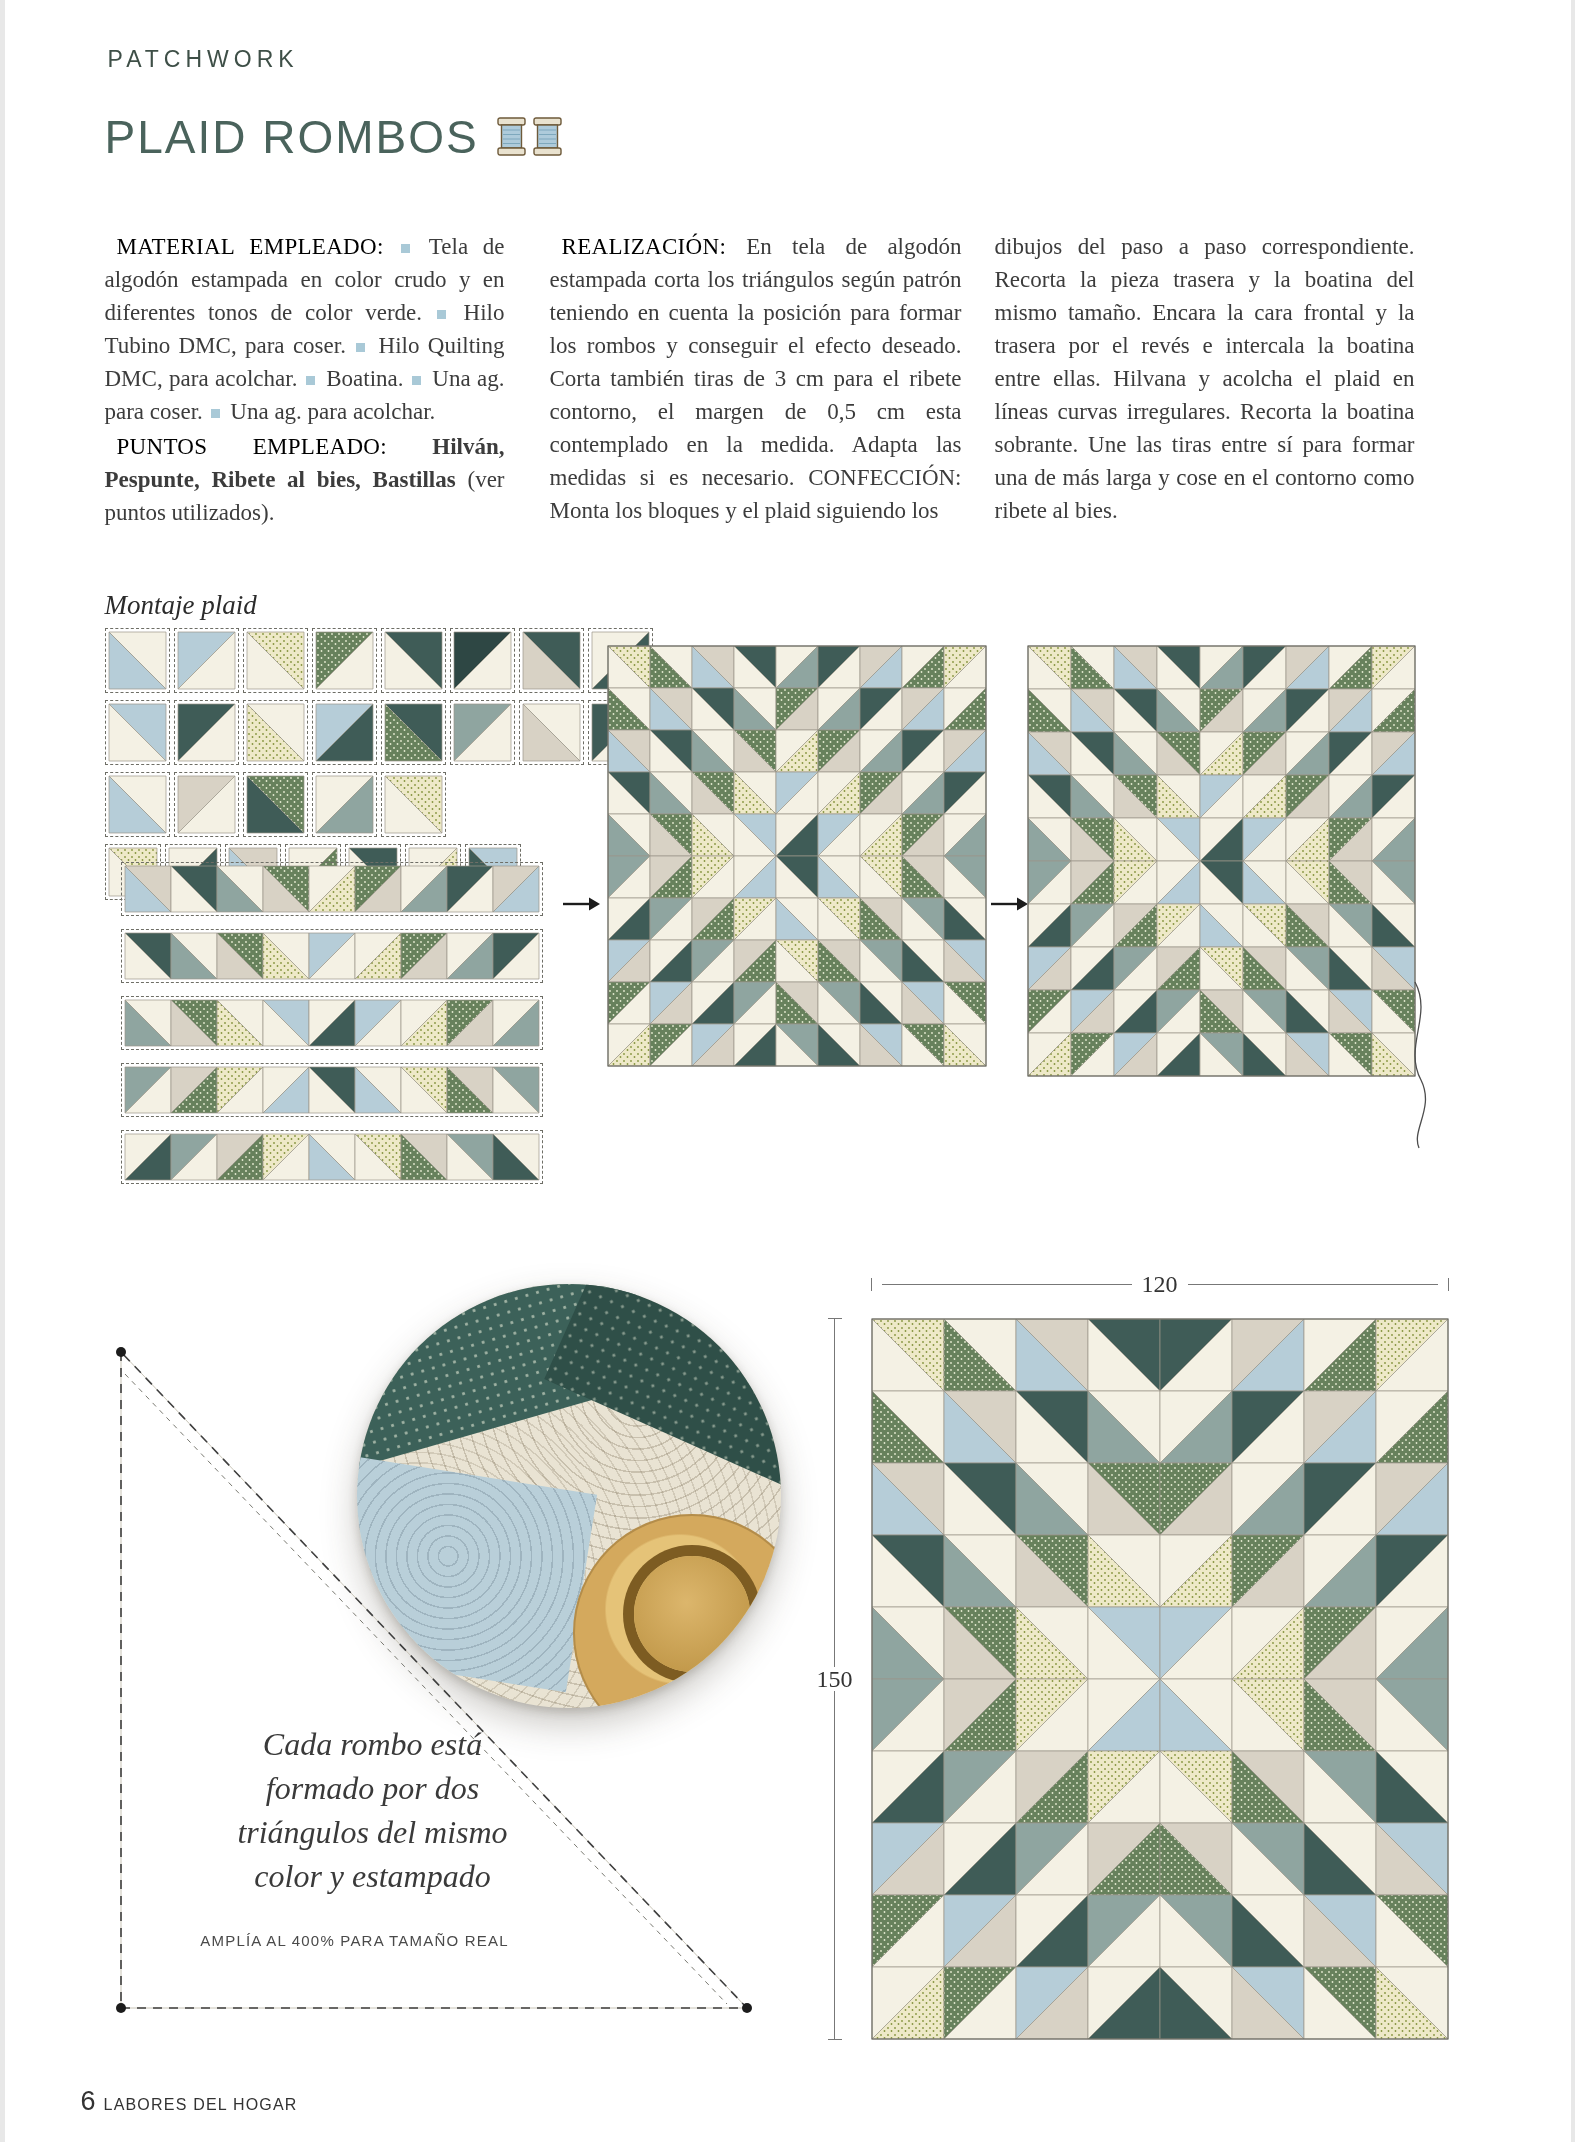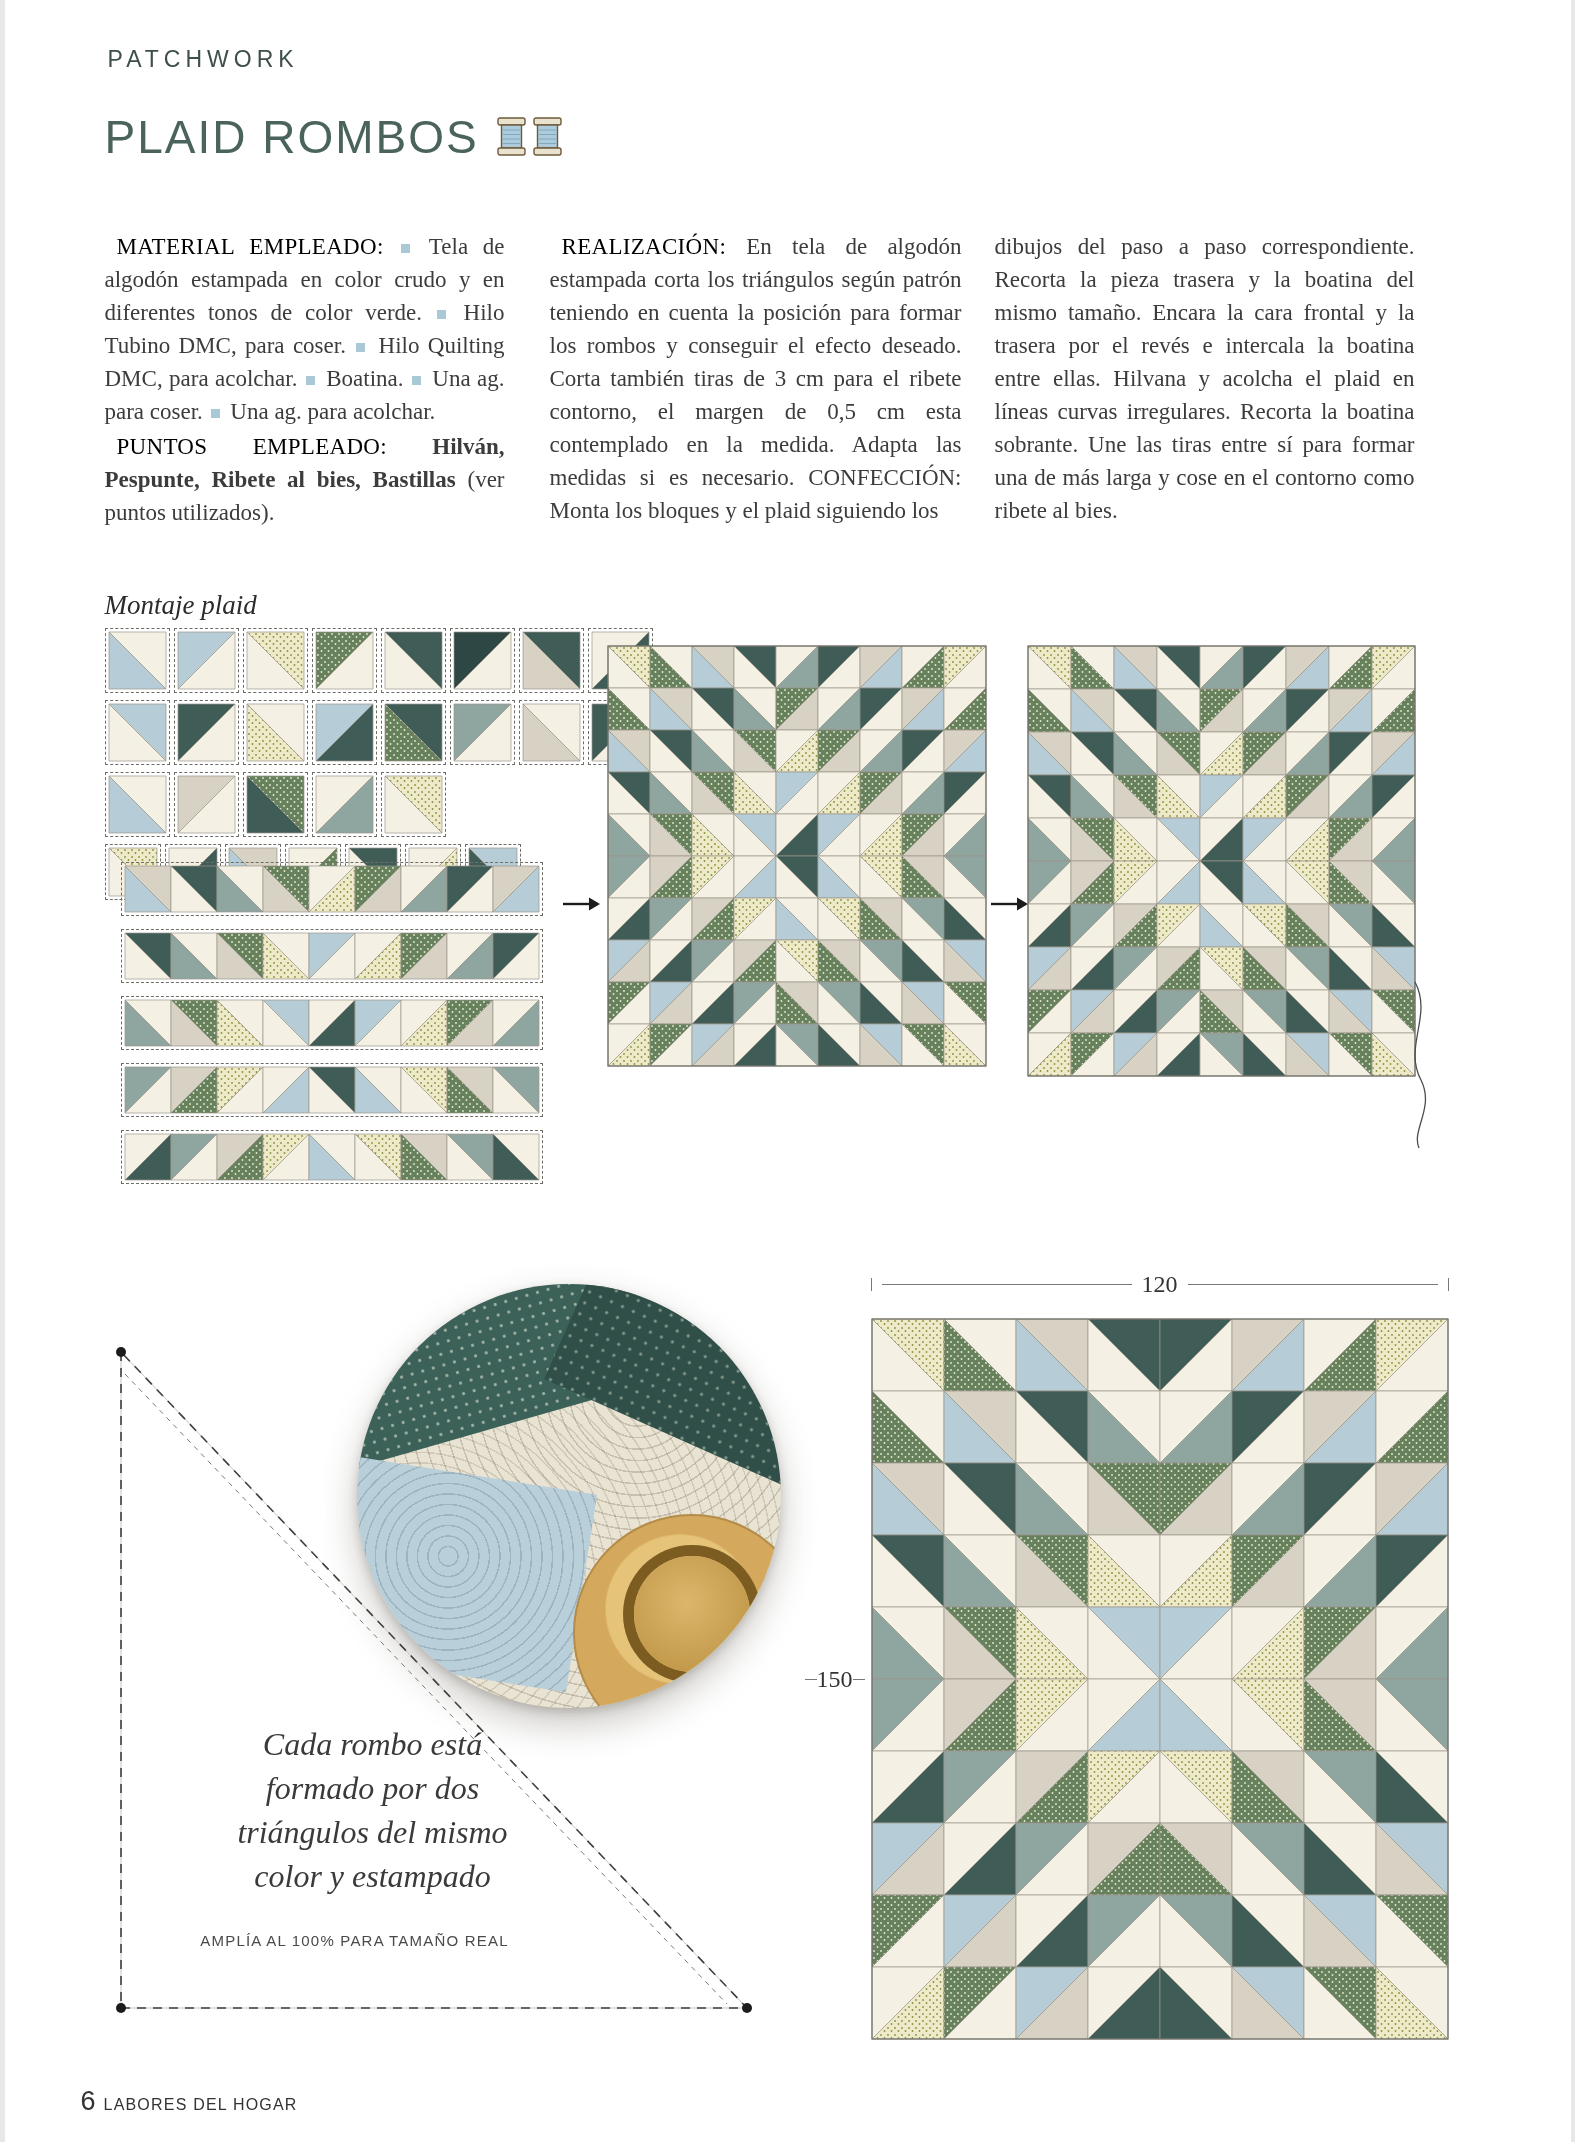--- a/index.html
+++ b/index.html
@@ -59,21 +59,21 @@
 
   .template{position:absolute;left:96px;top:1338px;}
   .template-caption{position:absolute;left:158px;top:1722px;width:420px;text-align:center;
         font-style:italic;font-size:32px;line-height:44px;color:#3a3a3a;}
   .template-note{position:absolute;left:140px;top:1932px;width:420px;text-align:center;
         font-family:"Liberation Sans",sans-serif;font-size:15px;letter-spacing:1.2px;color:#4a4a4a;}
 
   .dim-h{position:absolute;display:flex;align-items:center;gap:10px;color:#333;font-size:24px;}
   .dim-h .line{height:1px;background:#777;flex:1;}
   .dim-h .tick{width:1px;height:13px;background:#777;}
-  .dim-v{position:absolute;display:flex;flex-direction:row;align-items:center;
+  .dim-v{position:absolute;display:flex;flex-direction:column;align-items:center;
         color:#333;font-size:24px;width:60px;}
   .dim-v .line{width:1px;background:#777;flex:1;}
   .dim-v .tick{height:1px;width:14px;background:#777;}
   .dim-label{line-height:1;}
 
   .footer{position:absolute;left:76px;top:2086px;font-family:"Liberation Sans",sans-serif;color:#333;}
   .footer .pg{font-size:27px;}
   .footer .mag{font-size:16px;letter-spacing:1.2px;margin-left:8px;}
 </style>
 </head>
@@ -1297,21 +1297,21 @@
   <svg class="template" width="664" height="688" viewBox="0 0 664 688">
     <polygon points="20,14 20,670 646,670" fill="none" stroke="#c8c4b6" stroke-width="1"></polygon>
     <polygon points="20,14 20,670 646,670" fill="none" stroke="#3f3f3f" stroke-width="1.6" stroke-dasharray="9 7"></polygon>
     <line x1="24" y1="36" x2="626" y2="666" stroke="#7a7a72" stroke-width="1" stroke-dasharray="5 5"></line>
     <circle cx="20" cy="14" r="5" fill="#1c1c1c"></circle>
     <circle cx="20" cy="670" r="5" fill="#1c1c1c"></circle>
     <circle cx="646" cy="670" r="5" fill="#1c1c1c"></circle>
   </svg>
 
   <div class="template-caption" id="template-caption">Cada rombo está<br>formado por dos<br>triángulos del mismo<br>color y estampado</div>
-  <div class="template-note">AMPLÍA AL 100% PARA TAMAÑO REAL</div>
+  <div class="template-note">AMPLÍA AL 400% PARA TAMAÑO REAL</div>
 
   <div id="big-quilt" class="quilt" style="left:866px;top:1318px;">
       <svg width="578" height="722">
         <defs>
           <pattern id="p35-G" width="7" height="7" patternUnits="userSpaceOnUse">
             <rect width="7" height="7" fill="#67815c"></rect>
             <circle cx="2" cy="2" r="0.9" fill="#e4ead0"></circle>
             <circle cx="5.5" cy="5" r="0.9" fill="#e4ead0"></circle>
           </pattern>
           <pattern id="p35-Y" width="7" height="7" patternUnits="userSpaceOnUse">

